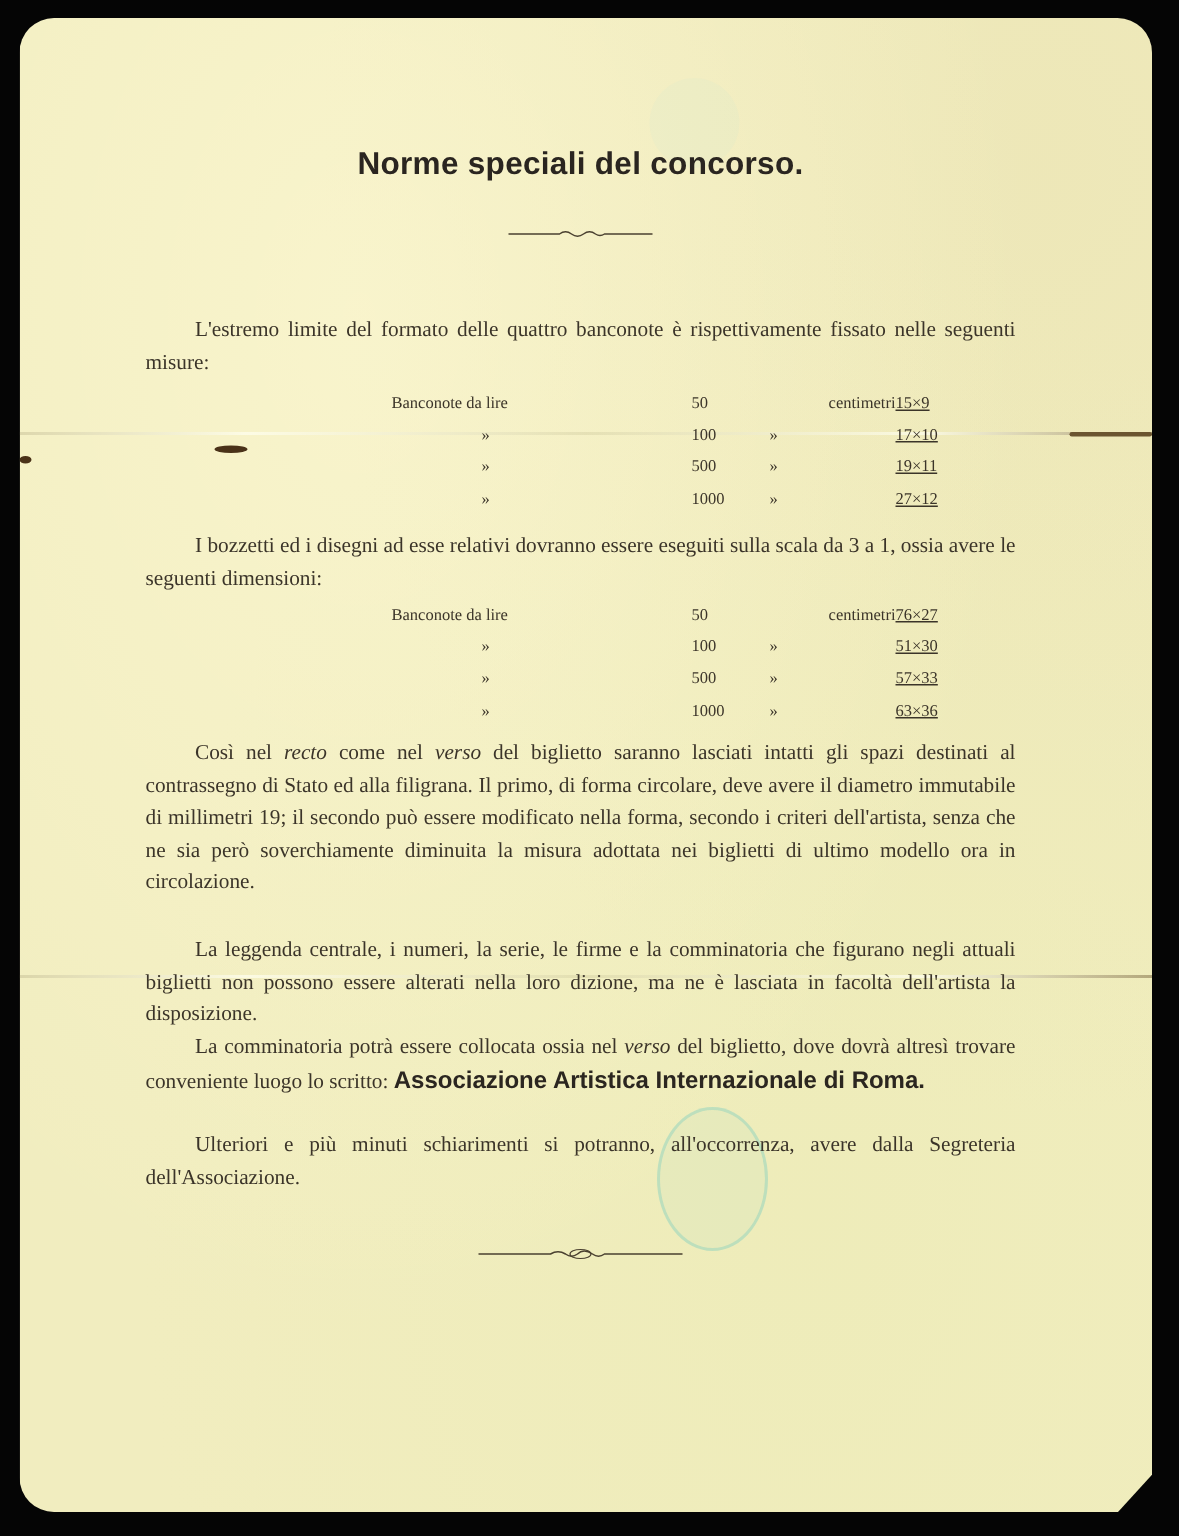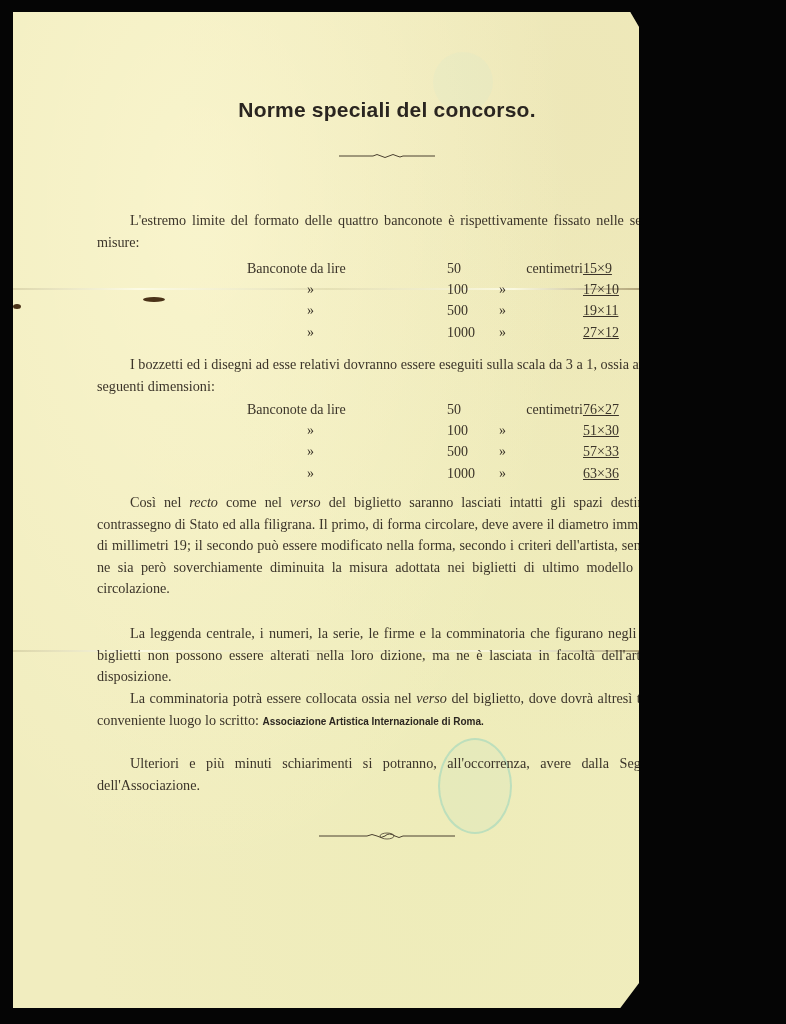--- a/index.html
+++ b/index.html
@@ -10,28 +10,29 @@
     body {
       width: 786px;
       height: 1024px;
       position: relative;
       overflow: hidden;
     }
     .paper {
       position: absolute;
       left: 13px;
       top: 12px;
-      width: 626px;
+      width: 755px;
       height: 996px;
       background: #f1edbf;
       background-image:
         radial-gradient(ellipse at 30% 20%, rgba(255,250,215,0.55), rgba(255,250,215,0) 60%),
         radial-gradient(ellipse at 70% 80%, rgba(235,235,180,0.5), rgba(235,235,180,0) 60%),
         radial-gradient(ellipse at 90% 10%, rgba(230,220,170,0.35), rgba(230,220,170,0) 50%);
       clip-path: polygon(0 0, 98.6% 0, 100% 1.5%, 100% 97.5%, 97% 100%, 0 100%);
+      border-radius: 23px;
     }
     .fold {
       position: absolute;
       left: 0;
       width: 100%;
       height: 2px;
       background: linear-gradient(to right, rgba(150,140,100,0.25), rgba(255,255,240,0.7) 20%, rgba(200,195,150,0.35) 50%, rgba(255,255,240,0.7) 80%, rgba(120,100,60,0.5));
     }
     .fold.f1 { top: 276px; }
     .fold.f2 { top: 638px; }
@@ -95,27 +96,27 @@
       text-align: justify;
       color: #3b3429;
       font-family: "Liberation Serif", "DejaVu Serif", serif;
     }
     .para .indent { display: inline-block; width: 33px; }
     .para em { font-style: italic; }
     .para strong {
       font-family: "Liberation Sans", "DejaVu Sans", sans-serif;
       font-weight: bold;
       color: #2b2620;
-      font-size: 10px;
+      font-size: 16px;
     }
     .size-table {
       position: absolute;
-      left: 150px;
+      left: 164px;
       font-family: "Liberation Serif", "DejaVu Serif", serif;
-      font-size: 14px;
+      font-size: 11px;
       color: #3b3429;
       border-collapse: collapse;
     }
     .size-table td {
       padding: 0;
       height: 21.3px;
       white-space: nowrap;
     }
     .size-table td.c-label { width: 140px; }
     .size-table td.c-ditto-label { width: 140px; padding-left: 60px; }

